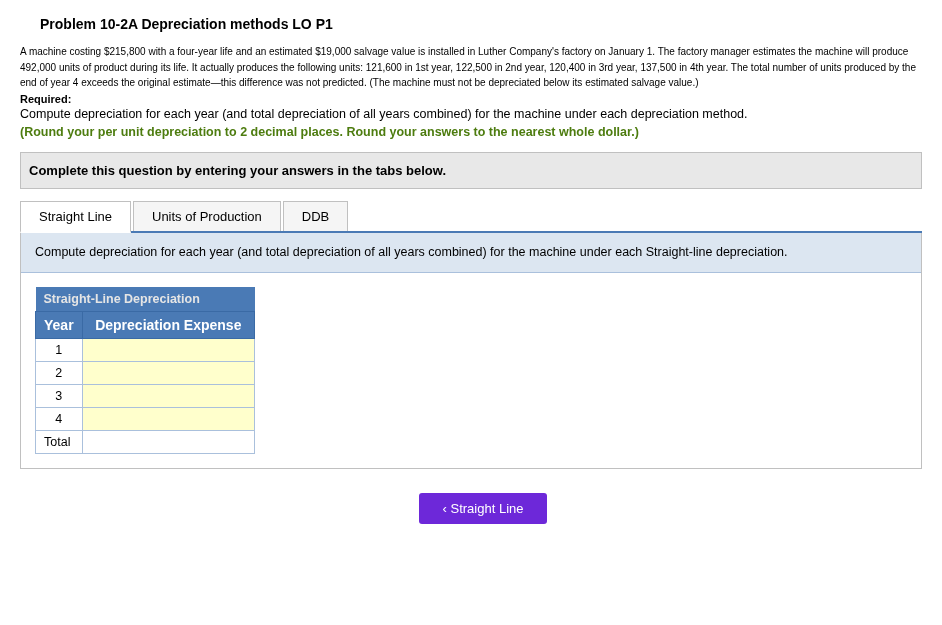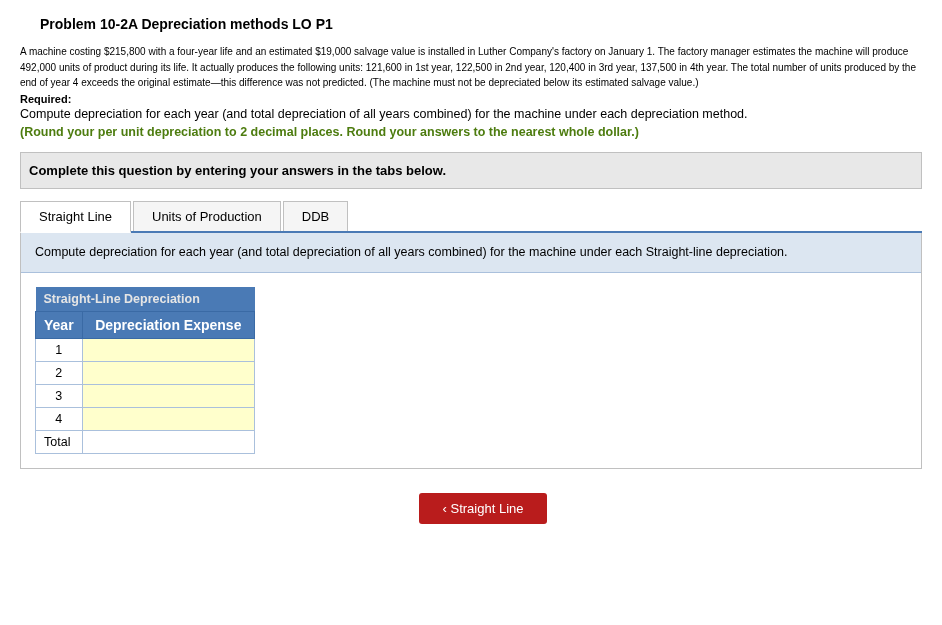--- a/index.html
+++ b/index.html
@@ -130,21 +130,21 @@
       margin-top: 10px;
     }
     .nav-btn {
       padding: 8px 24px;
       font-size: 13px;
       border: none;
       cursor: pointer;
       border-radius: 3px;
     }
     .nav-btn.prev {
-      background: #b91c1c;
+      background: #6d28d9;
       color: #fff;
       margin-left: 24px;
     }
     .nav-btn.next {
       background: #4a7ab5;
       color: #fff;
     }
     .section-title-row th {
       background: #4a7ab5;
       color: #e5e5e5;

